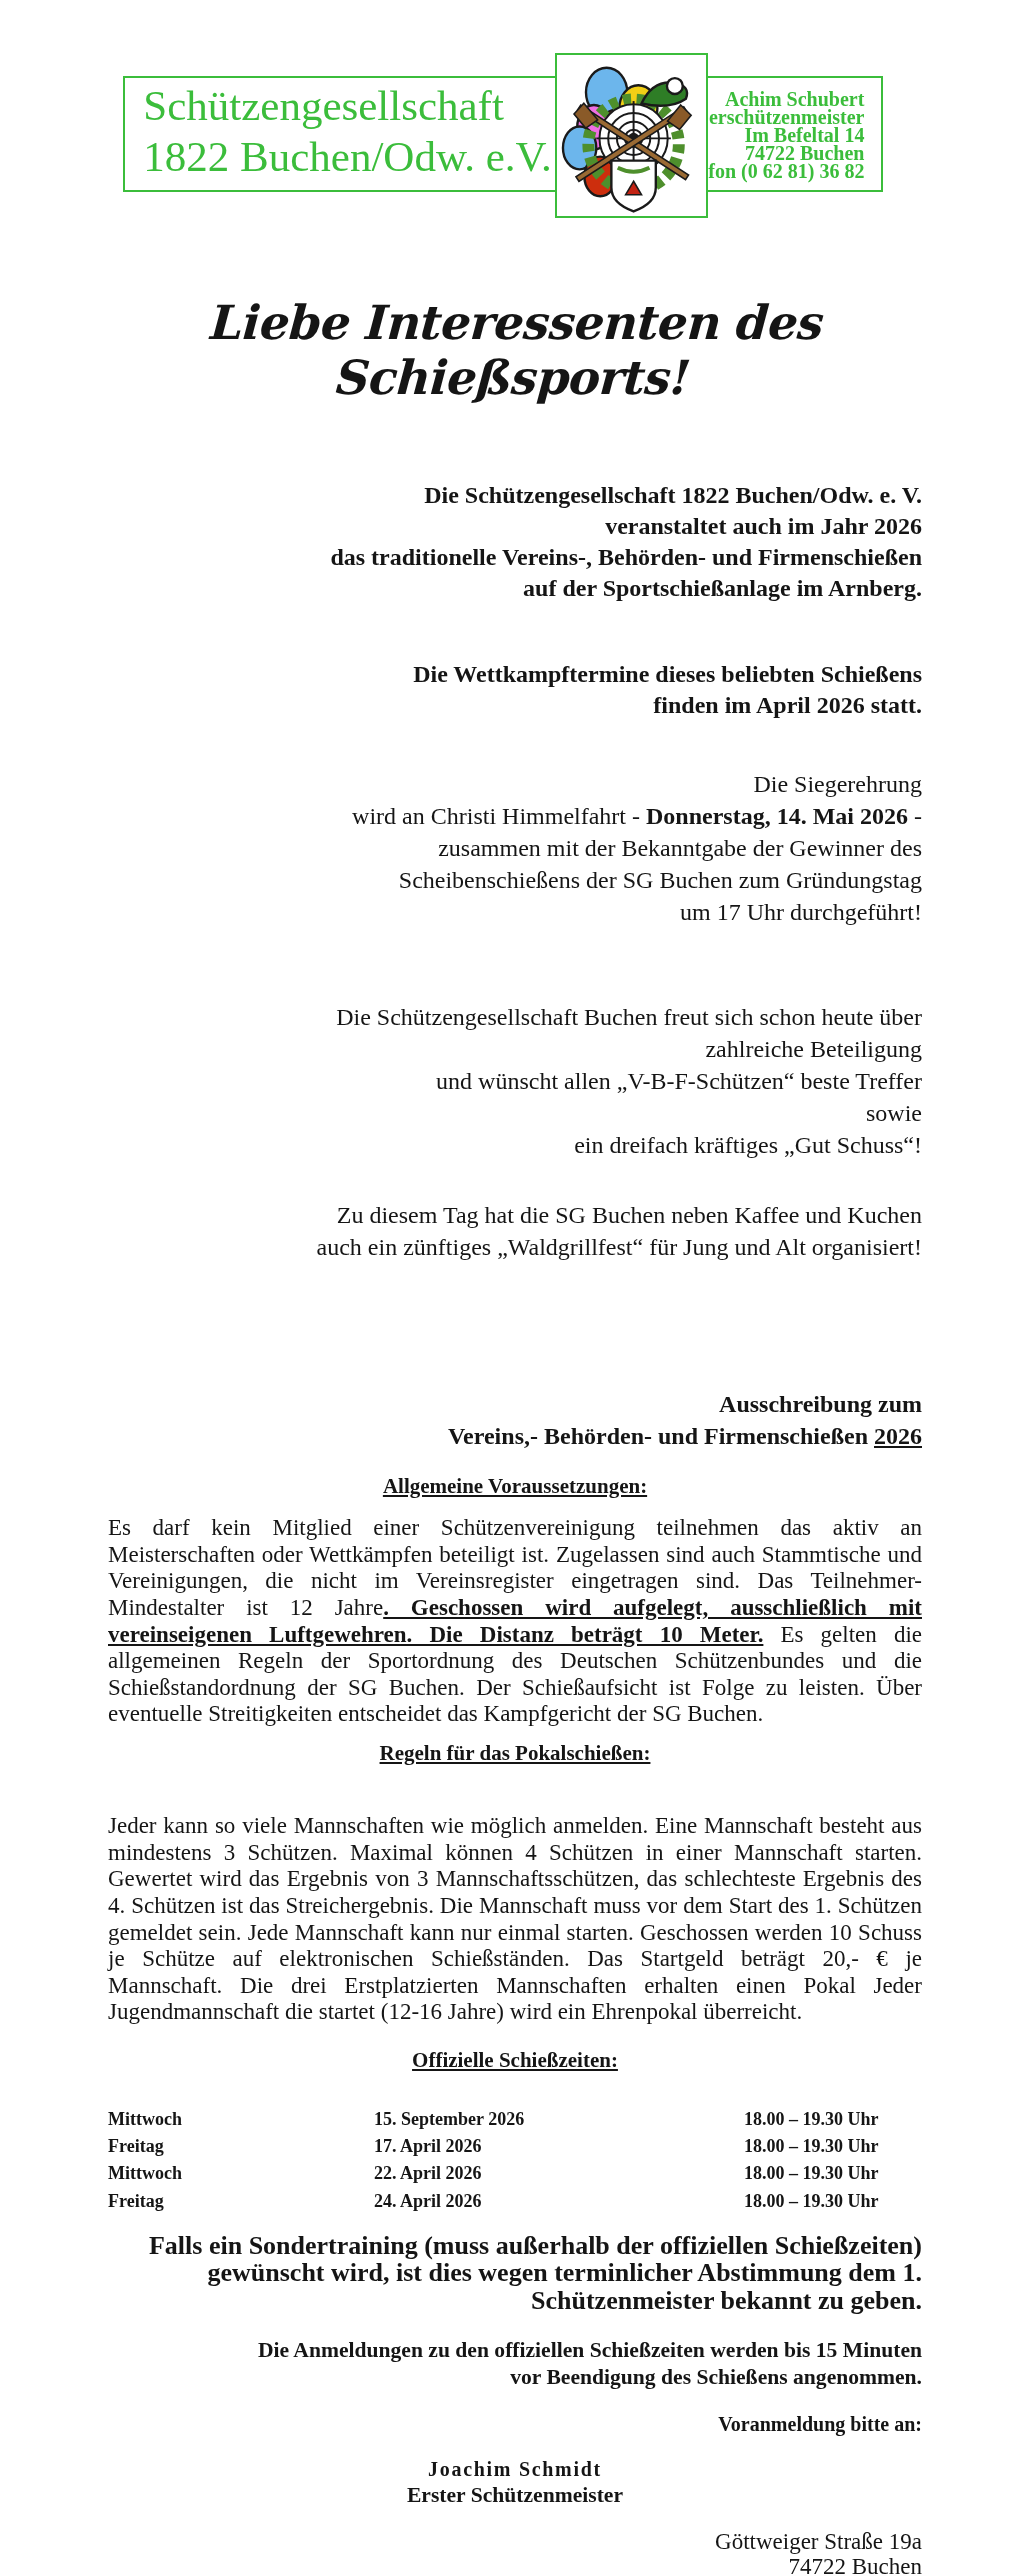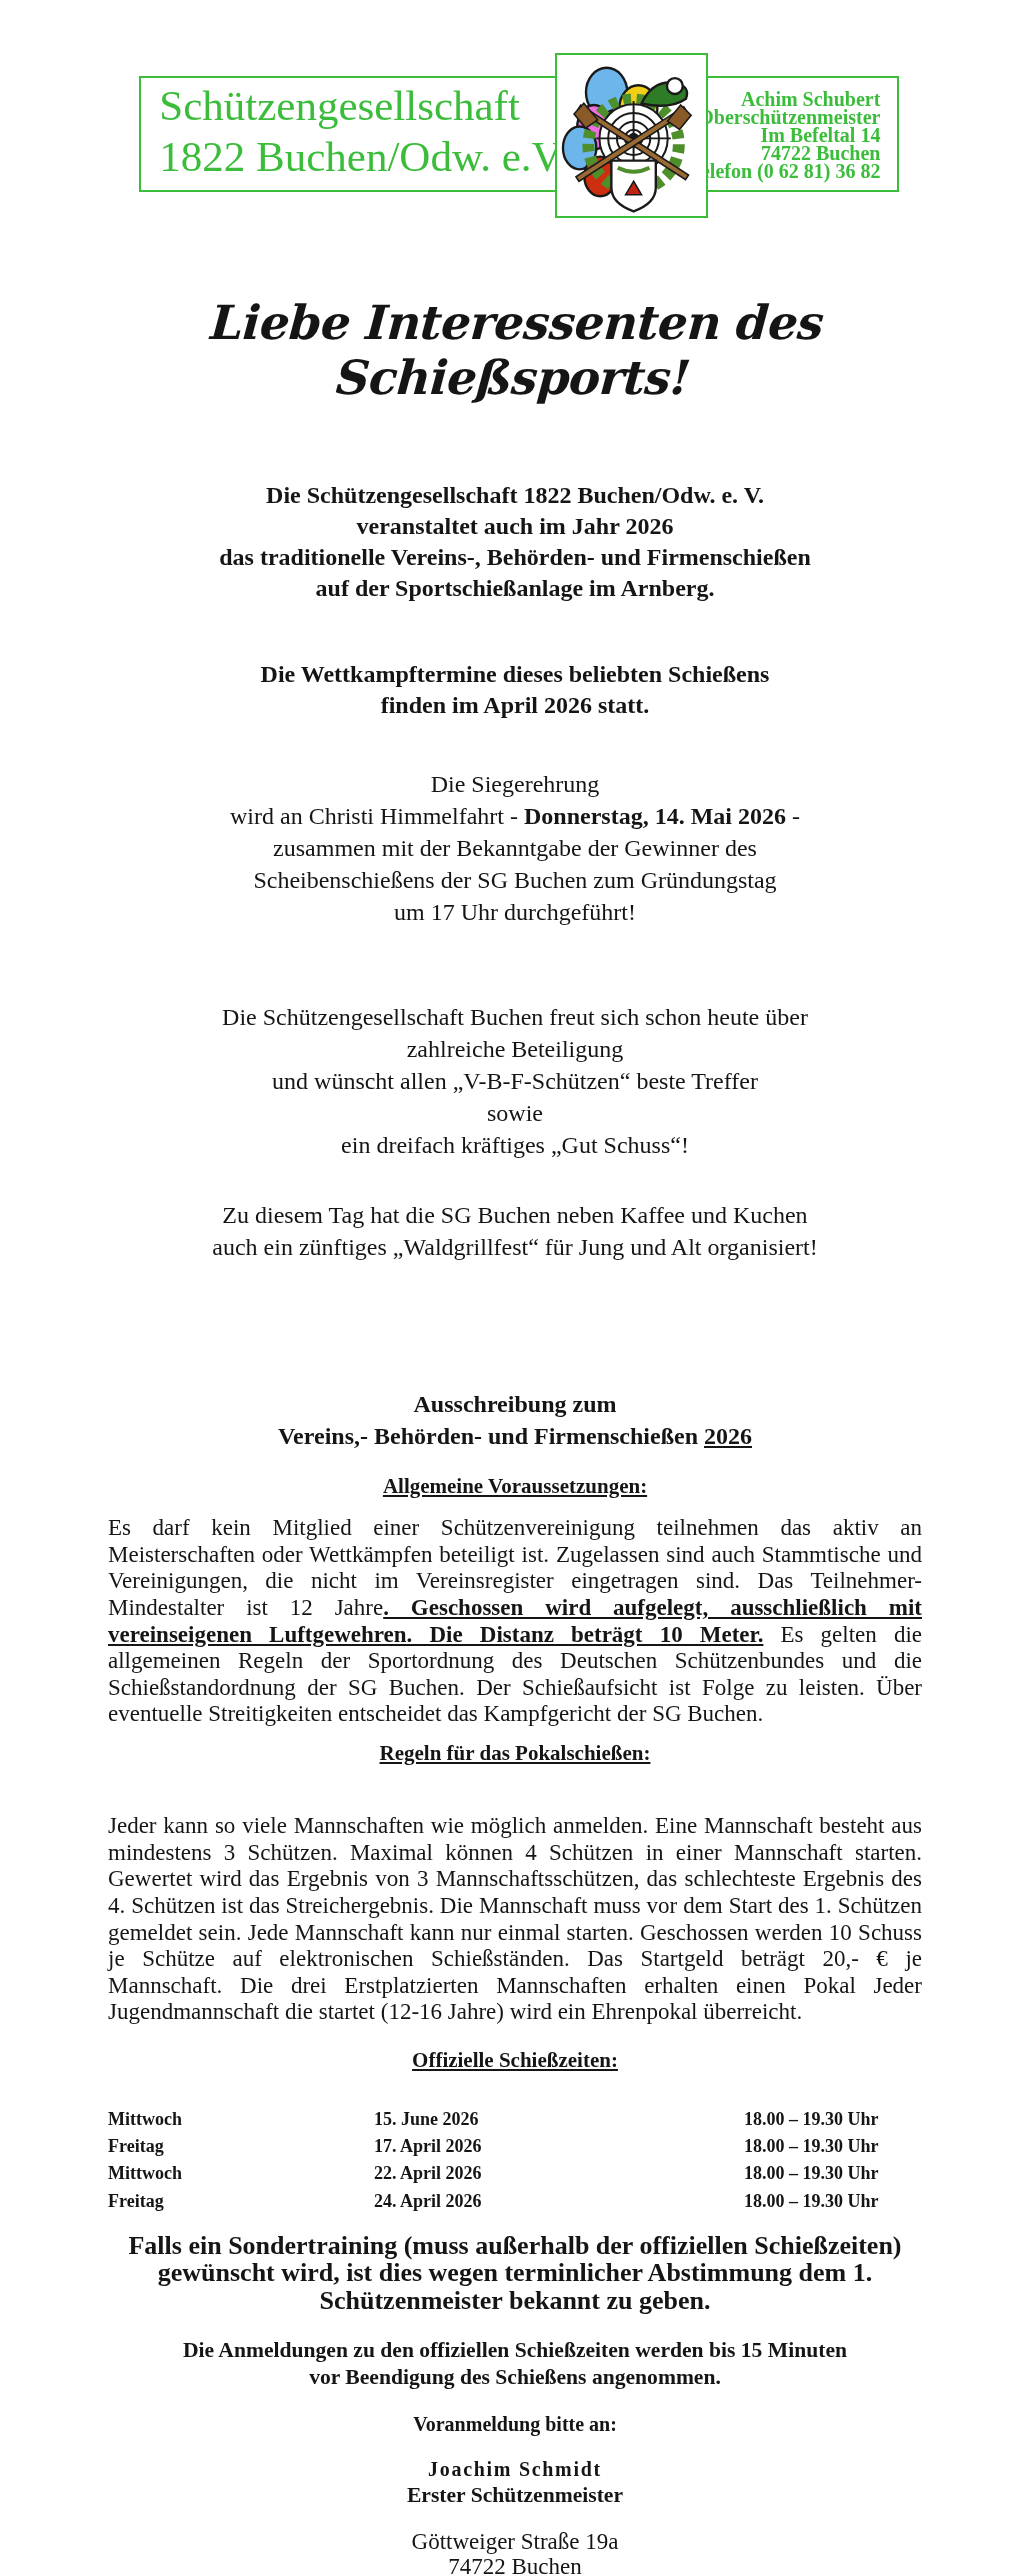--- a/index.html
+++ b/index.html
@@ -3,38 +3,38 @@
 <meta charset="utf-8">
 <style>
   :root { --green:#3bbd3b; --ink:#151515; --paper:#ffffff; }
   * { margin:0; padding:0; box-sizing:border-box; }
   html,body { background:#e8e8e8; }
   body { width:1030px; margin:0 auto; font-family:"Liberation Serif","DejaVu Serif",serif; color:var(--ink); }
   .page { position:relative; width:1030px; min-height:2576px; background:var(--paper); overflow:hidden; }
 
   
   .header { position:relative; height:249px; }
-  .band { position:absolute; left:139px; top:76px; width:760px; height:116px;
+  .band { position:absolute; left:123px; top:76px; width:760px; height:116px;
           border:2.5px solid var(--green); background:var(--paper); }
   .org { position:absolute; left:18.3px; top:1.7px; color:var(--green);
          font-size:43px; line-height:51px; white-space:nowrap; }
   .contact { position:absolute; right:16.6px; top:11.6px; width:249px; text-align:right;
              color:var(--green); font-weight:bold; font-size:20px; line-height:18px;
              white-space:pre-line; font-family:"Liberation Serif",serif; }
   .logo-box { position:absolute; left:555px; top:53px; width:153px; height:165px;
               border:2.5px solid var(--green); background:var(--paper); z-index:2;
               display:flex; align-items:center; justify-content:center; }
 
   
   .content { width:814px; margin:0 auto; }
   .script { text-align:center; margin-top:46px; font-family:"DejaVu Serif",serif;
             font-style:italic; font-weight:bold; font-size:47px; letter-spacing:-0.8px;
             transform:skewX(-4deg); }
   .lines { white-space:pre-line; }
-  .center { text-align:center; }
+  .center { text-align:right; }
   .b { font-weight:bold; }
   .p-main { font-size:24px; line-height:31px; }
   .p-reg  { font-size:24px; line-height:32px; }
   .intro       { margin-top:75px; }
   .dates       { margin-top:55px; }
   .ceremony    { margin-top:47px; }
   .grill       { margin-top:38px; }
   .closing     { margin-top:73px; }
   .title-block { margin-top:125px; font-size:24px; line-height:32px; }
   .u { text-decoration:underline; }
@@ -157,21 +157,21 @@
 
     <h2 class="h-small h-rules"><span>Regeln für das Pokalschießen:</span></h2>
 
     <p class="just pB">Jeder kann so viele Mannschaften wie möglich anmelden. Eine Mannschaft besteht aus mindestens 3 Schützen. Maximal können 4 Schützen in einer Mannschaft starten. Gewertet wird das Ergebnis von 3 Mannschaftsschützen, das schlechteste Ergebnis des 4. Schützen ist das Streichergebnis. Die Mannschaft muss vor dem Start des 1. Schützen gemeldet sein. Jede Mannschaft kann nur einmal starten. Geschossen werden 10 Schuss je Schütze auf elektronischen Schießständen. Das Startgeld beträgt 20,- € je Mannschaft. Die drei Erstplatzierten Mannschaften erhalten einen Pokal Jeder Jugendmannschaft die startet (12-16 Jahre) wird ein Ehrenpokal überreicht.</p>
 
     <h2 class="h-small h-times"><span>Offizielle Schießzeiten:</span></h2>
 
     <div class="schedule">
       <div class="srow">
         <span>Mittwoch</span>
-        <span>15. June 2026</span>
+        <span>15. September 2026</span>
         <span>18.00 – 19.30 Uhr</span>
       </div>
       <div class="srow">
         <span>Freitag</span>
         <span>17. April 2026</span>
         <span>18.00 – 19.30 Uhr</span>
       </div>
       <div class="srow">
         <span>Mittwoch</span>
         <span>22. April 2026</span>

